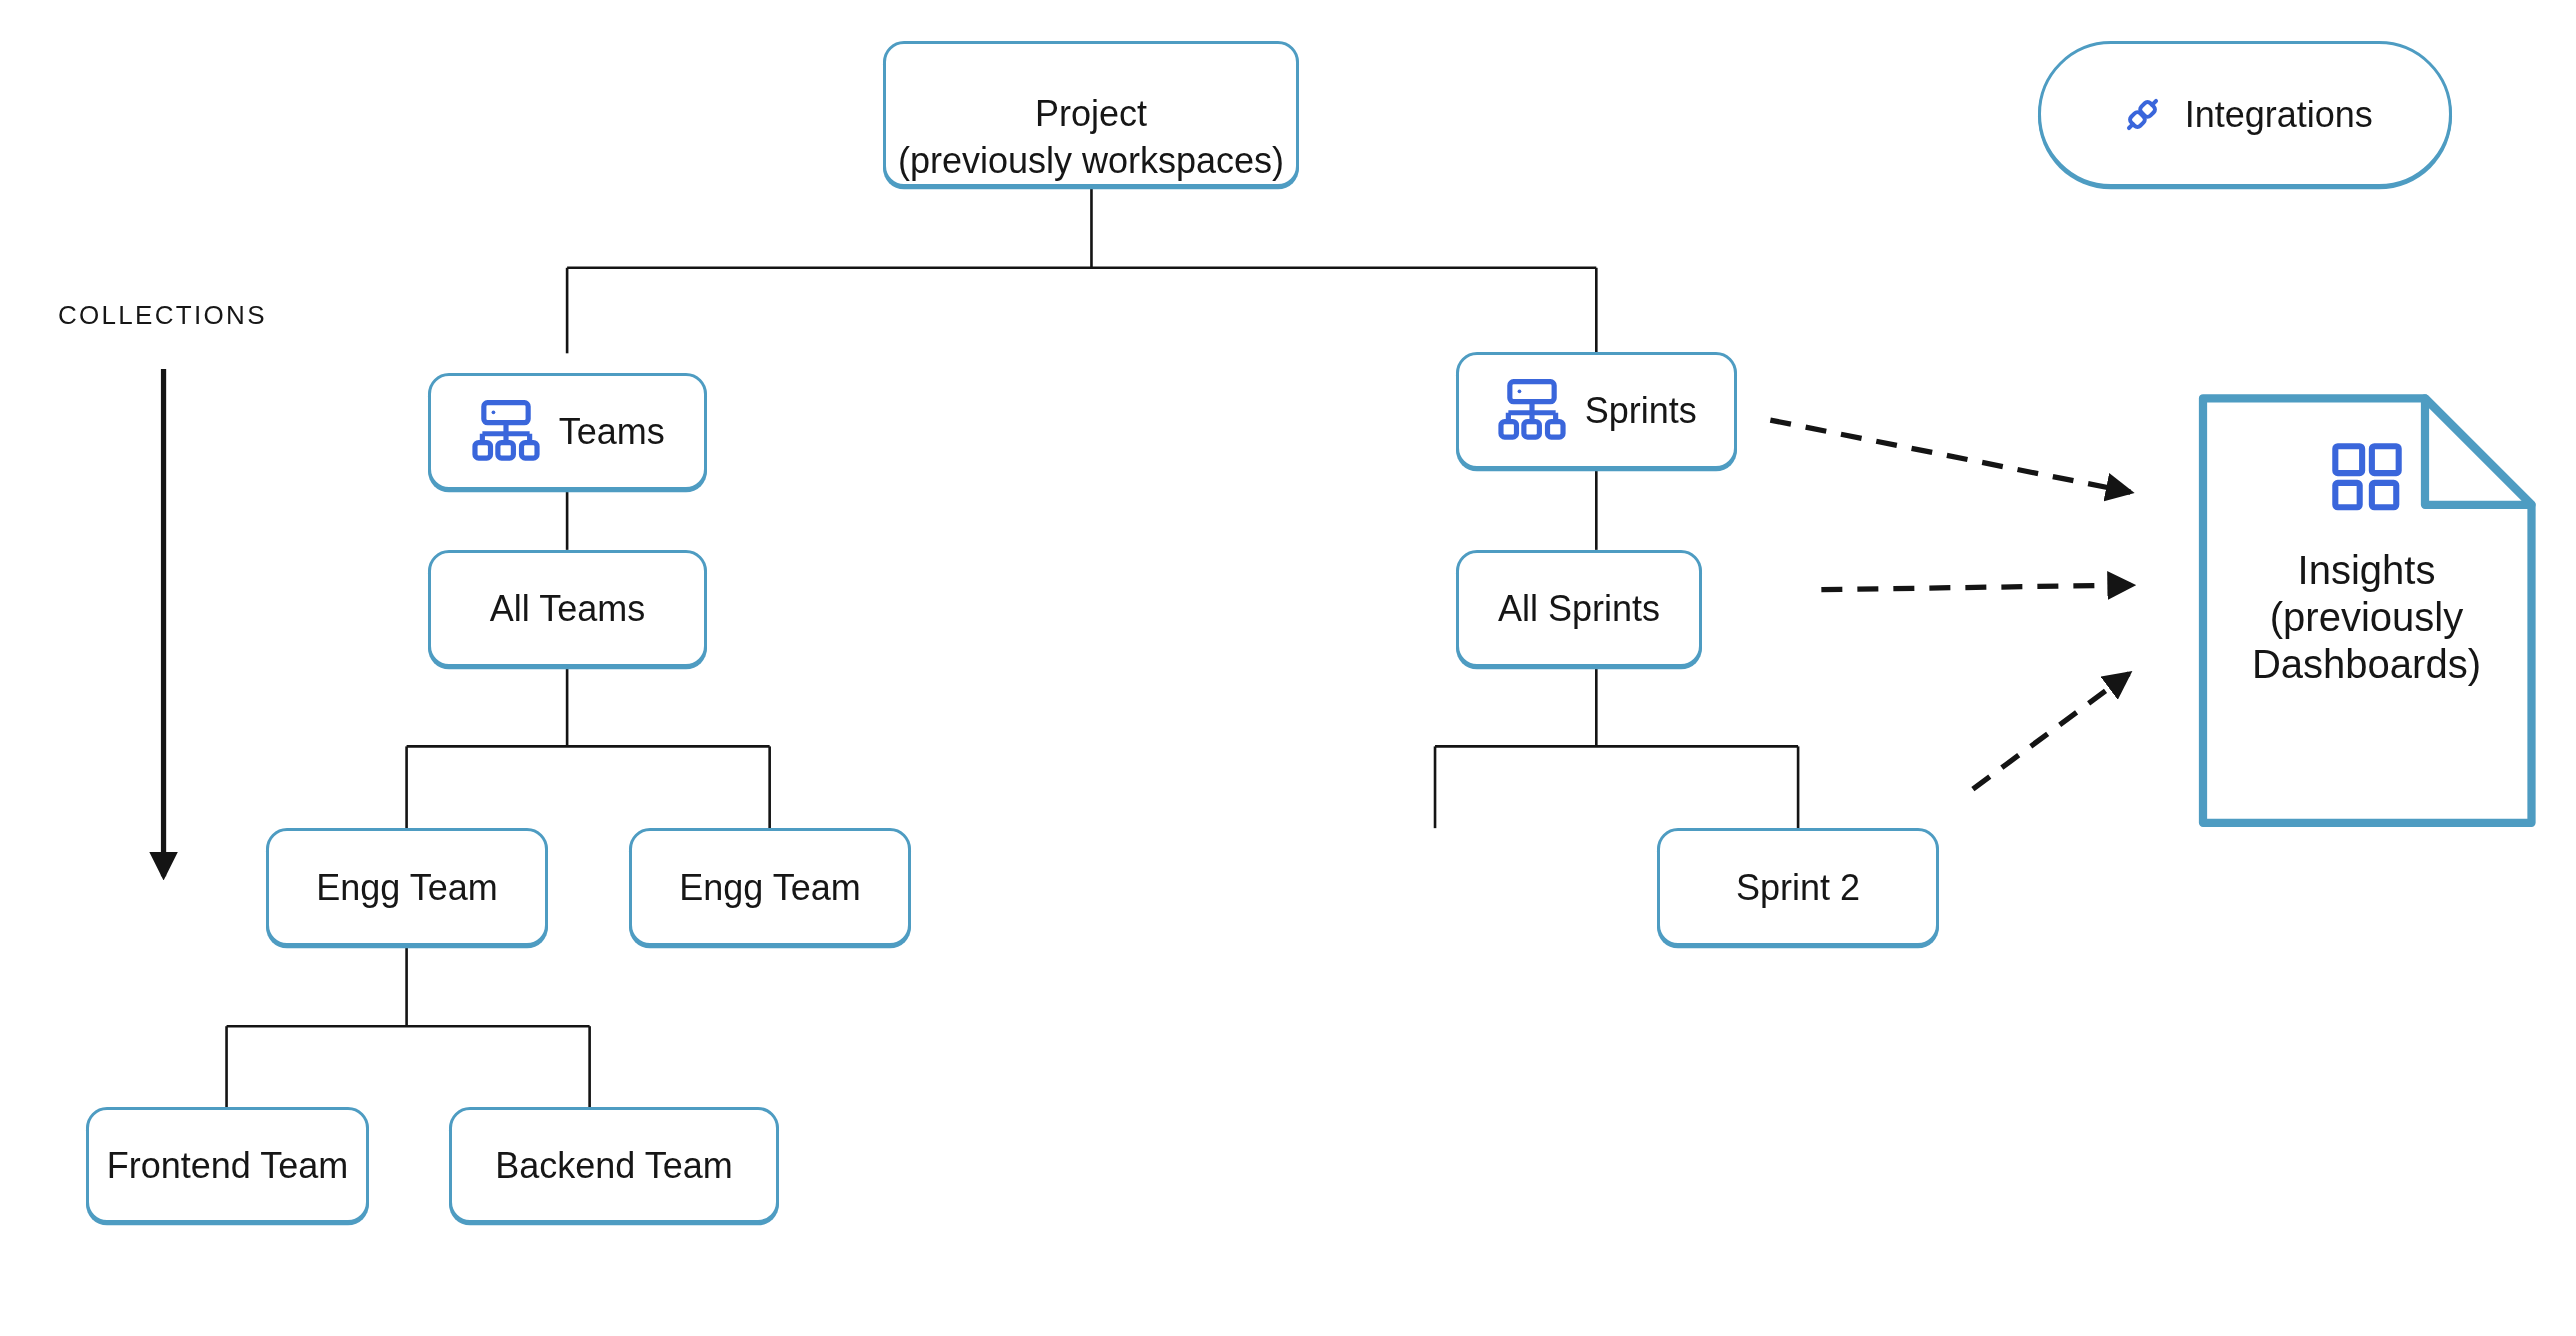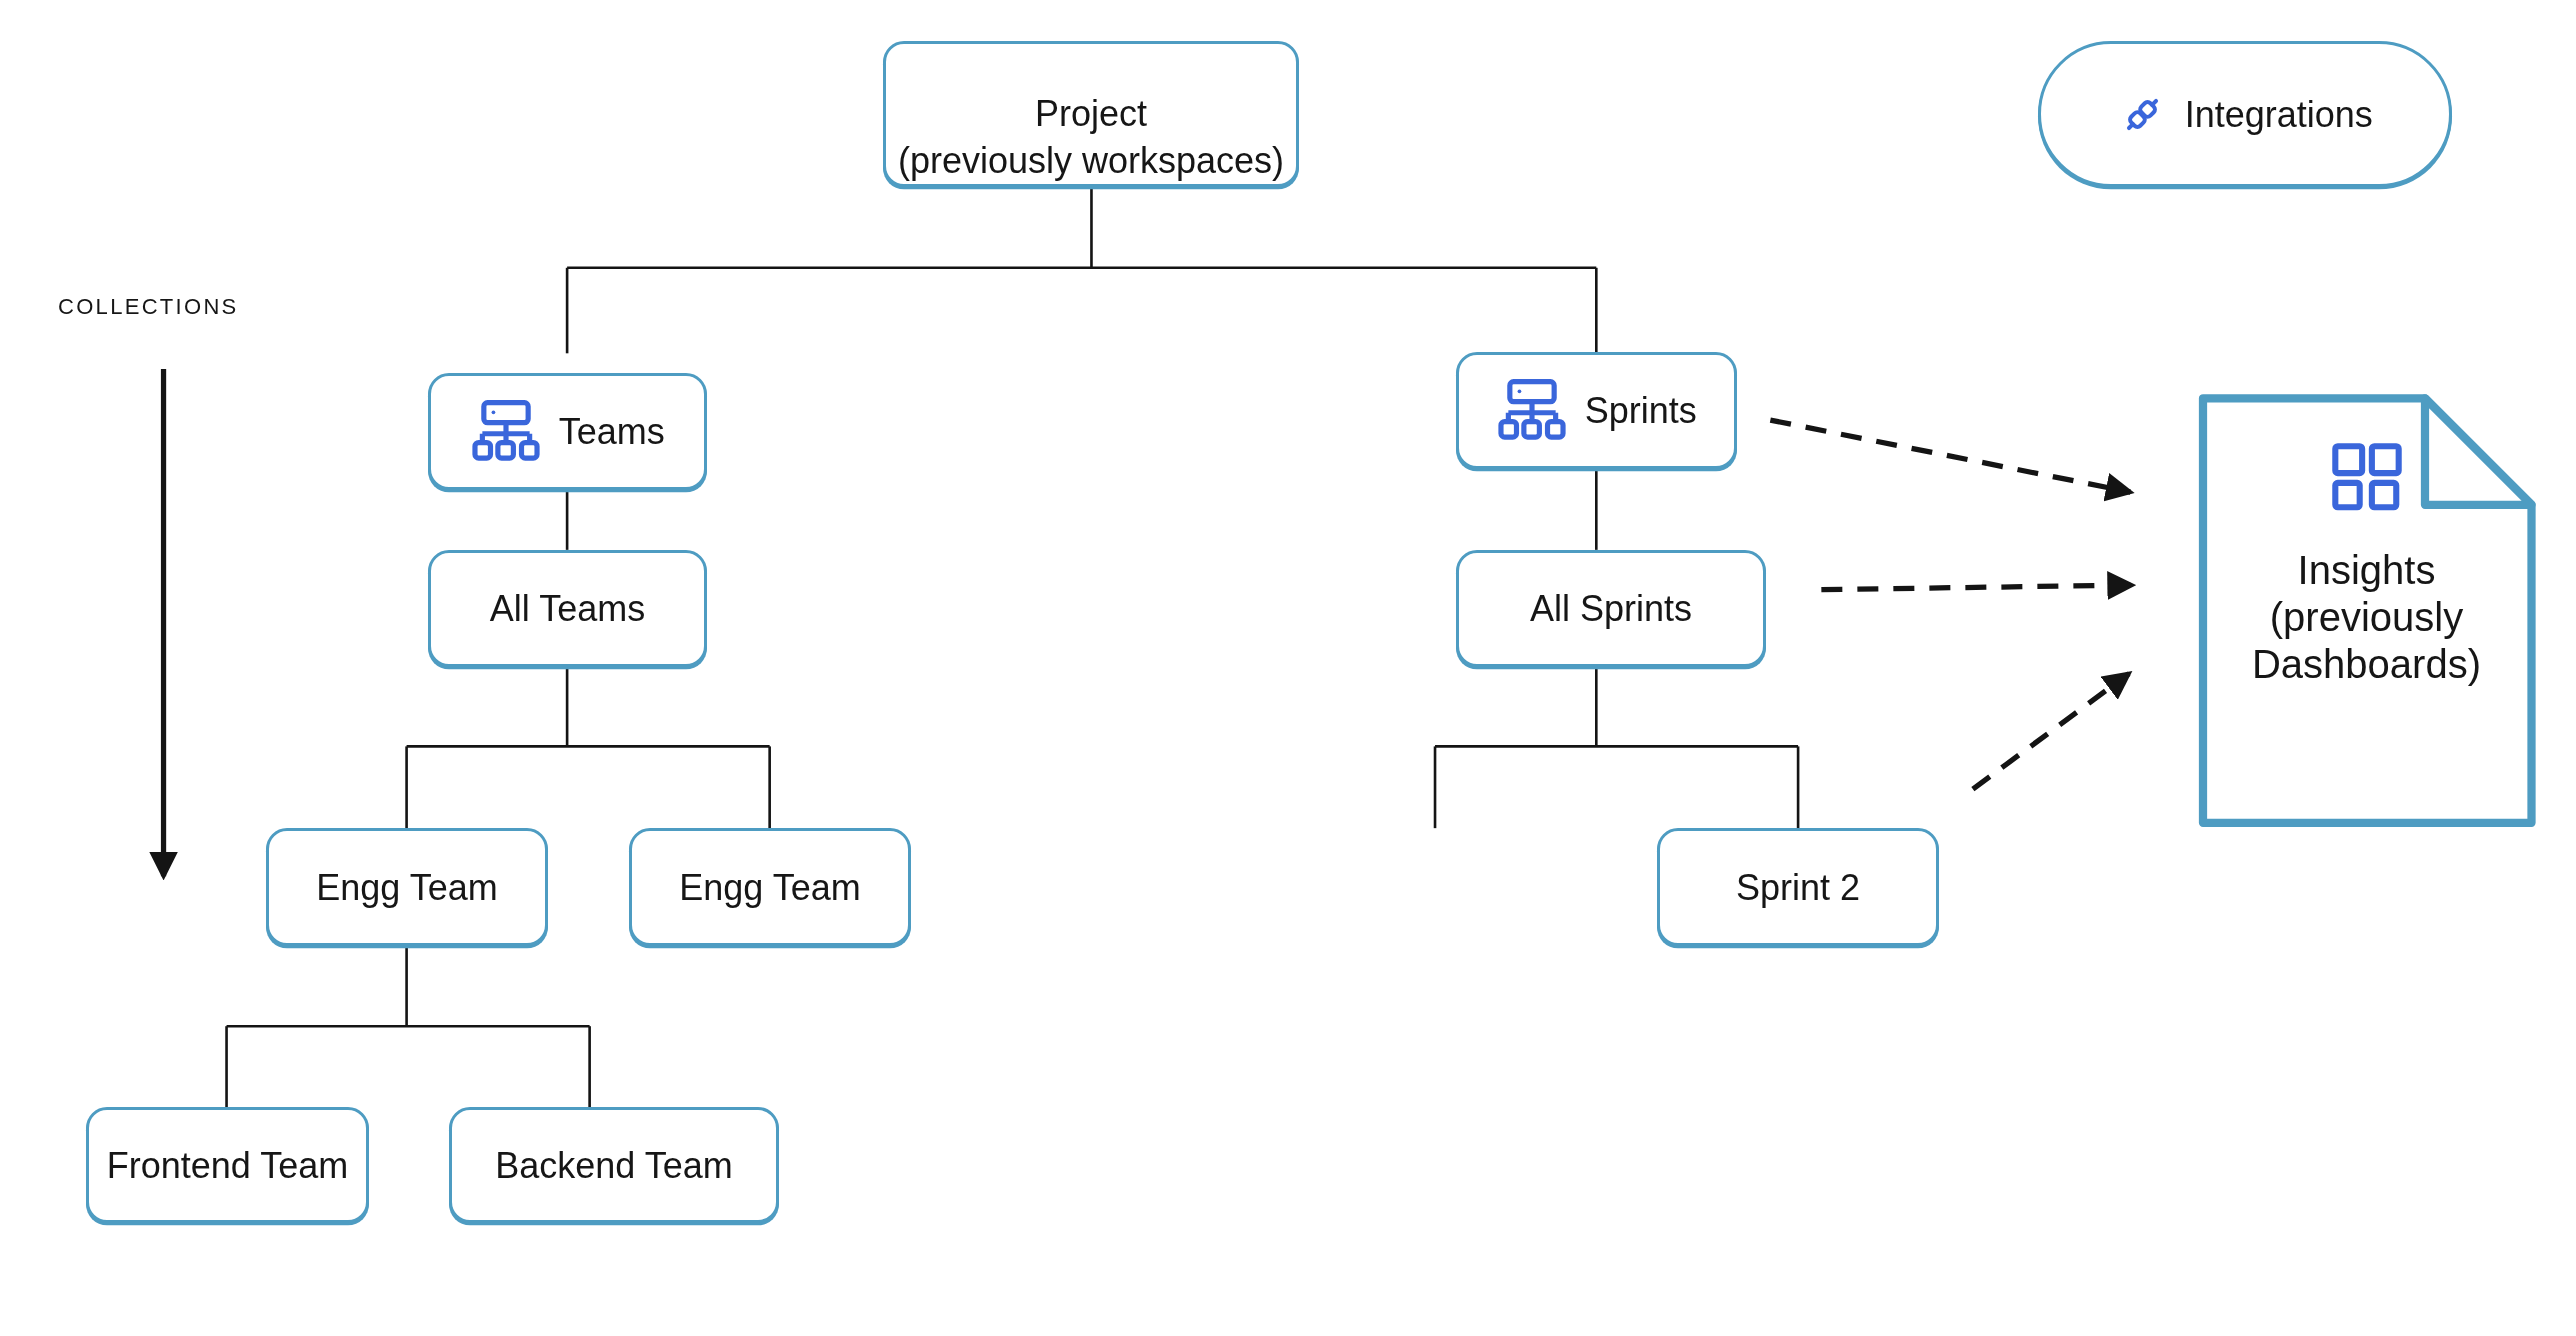--- a/index.html
+++ b/index.html
@@ -19,21 +19,21 @@
     border:3.8px solid var(--accent);border-radius:21px;
     box-shadow:0 2.3px 0 0 var(--accent);
     display:flex;align-items:center;justify-content:center;gap:16.5px;
     font-size:36px;line-height:47px;color:var(--text);text-align:center;
     padding:0 10.5px;
   }
   .node .lbl{white-space:pre-line;}
   .pill{border-radius:74px;}
   .node .icon{display:flex;align-items:center;justify-content:center;flex:0 0 auto;}
   .collections{
-    position:absolute;left:58px;top:294px;font-size:22px;letter-spacing:2.3px;
+    position:absolute;left:58px;top:300px;font-size:26px;letter-spacing:2.3px;
     color:var(--text);white-space:nowrap;
   }
   .doc{position:absolute;left:2197px;top:392px;width:339px;height:437px;}
   .doc .doc-shape{position:absolute;left:0;top:0;}
   .doc .icon{position:absolute;left:131px;top:47px;}
   .doc .lbl{
     position:absolute;left:0;top:155px;width:339px;text-align:center;
     font-size:40px;line-height:47px;white-space:pre-line;color:var(--text);
   }
 </style>
@@ -133,21 +133,21 @@
         </g>
       </svg>
     </span>
     <span class="lbl">Sprints</span>
   </div>
 
   <div class="node" style="left:428px;top:550px;width:279px;height:117px;">
     <span class="lbl">All Teams</span>
   </div>
 
-  <div class="node" style="left:1456px;top:550px;width:310px;height:117px;">
+  <div class="node" style="left:1456px;top:550px;width:246px;height:117px;">
     <span class="lbl">All Sprints</span>
   </div>
 
   <div class="node" style="left:266px;top:828px;width:282px;height:118px;">
     <span class="lbl">Engg Team</span>
   </div>
 
   <div class="node" style="left:629px;top:828px;width:282px;height:118px;">
     <span class="lbl">Engg Team</span>
   </div>

